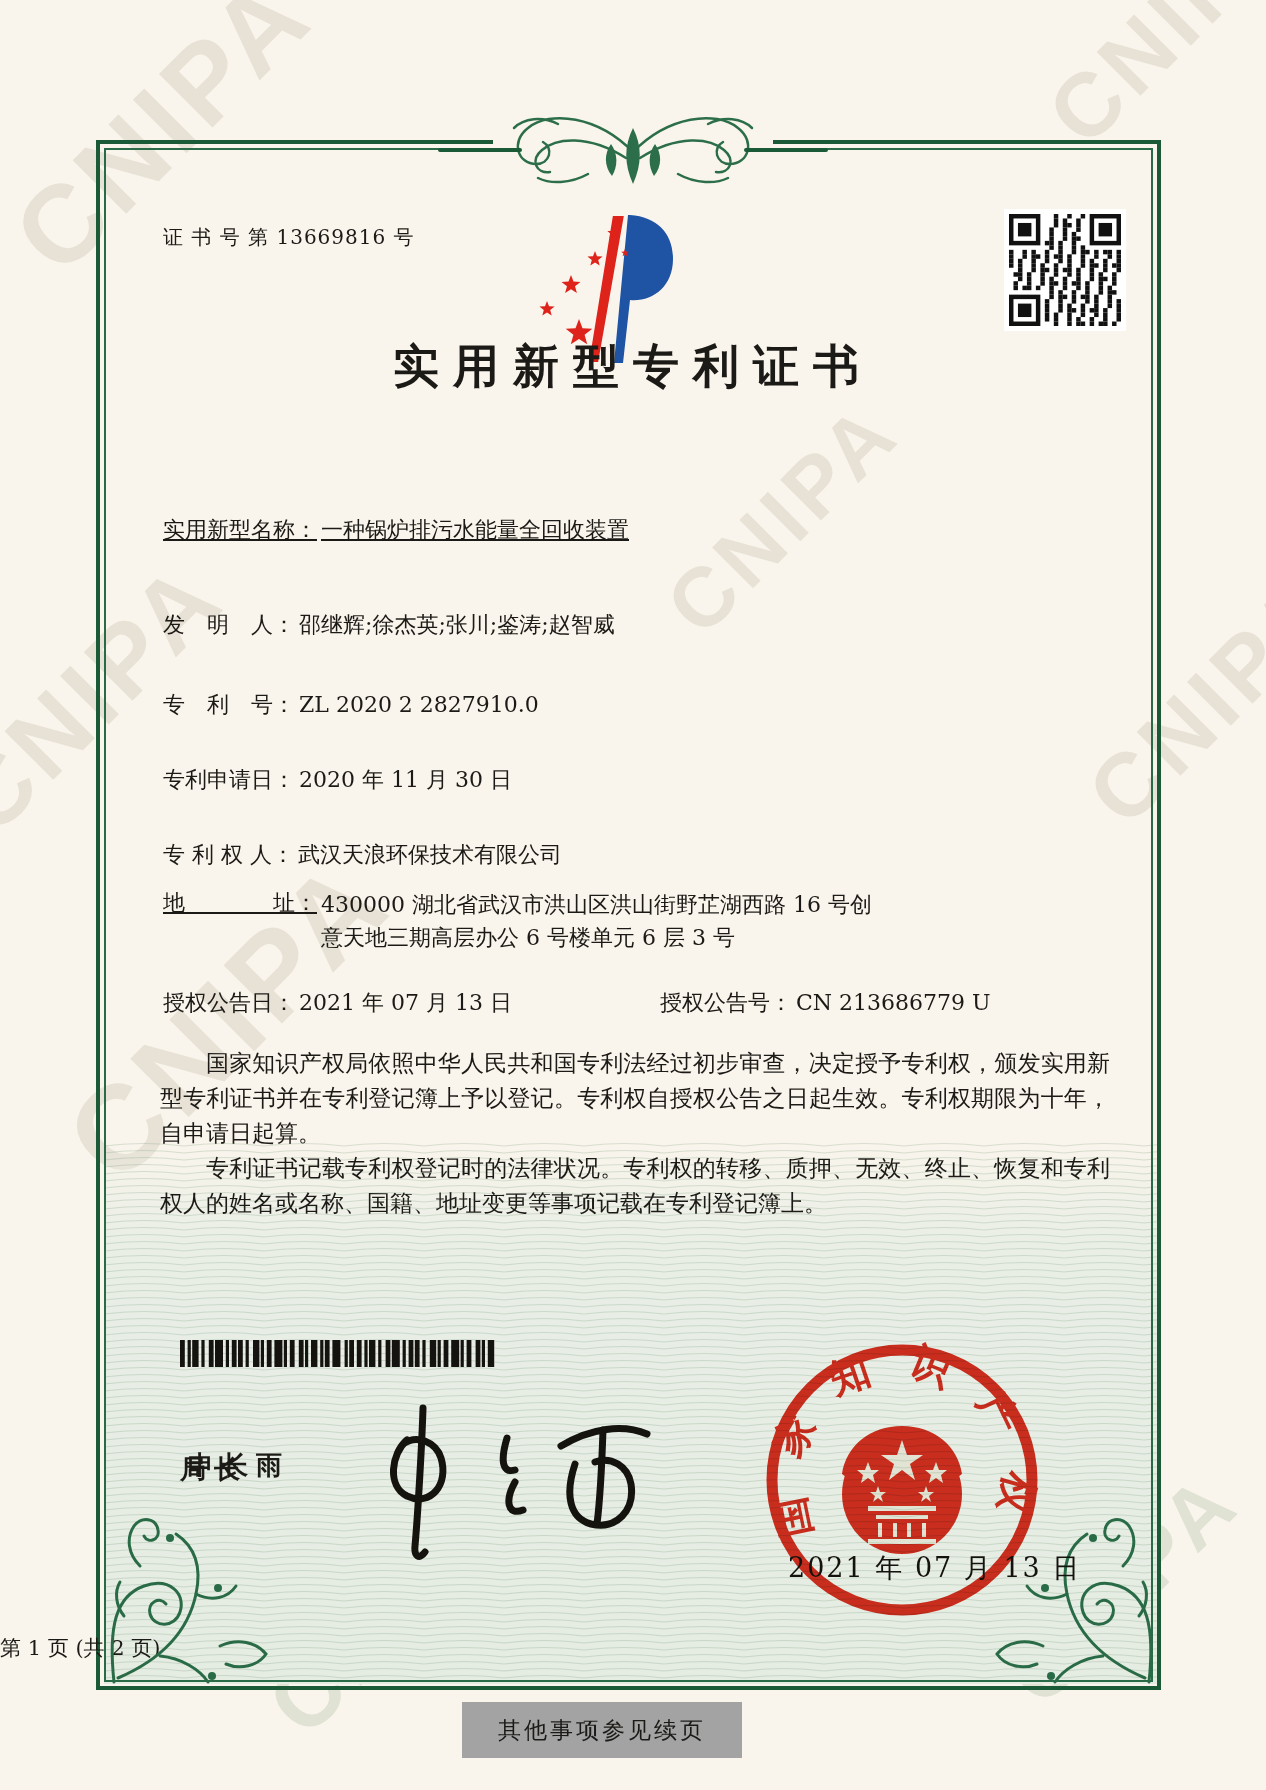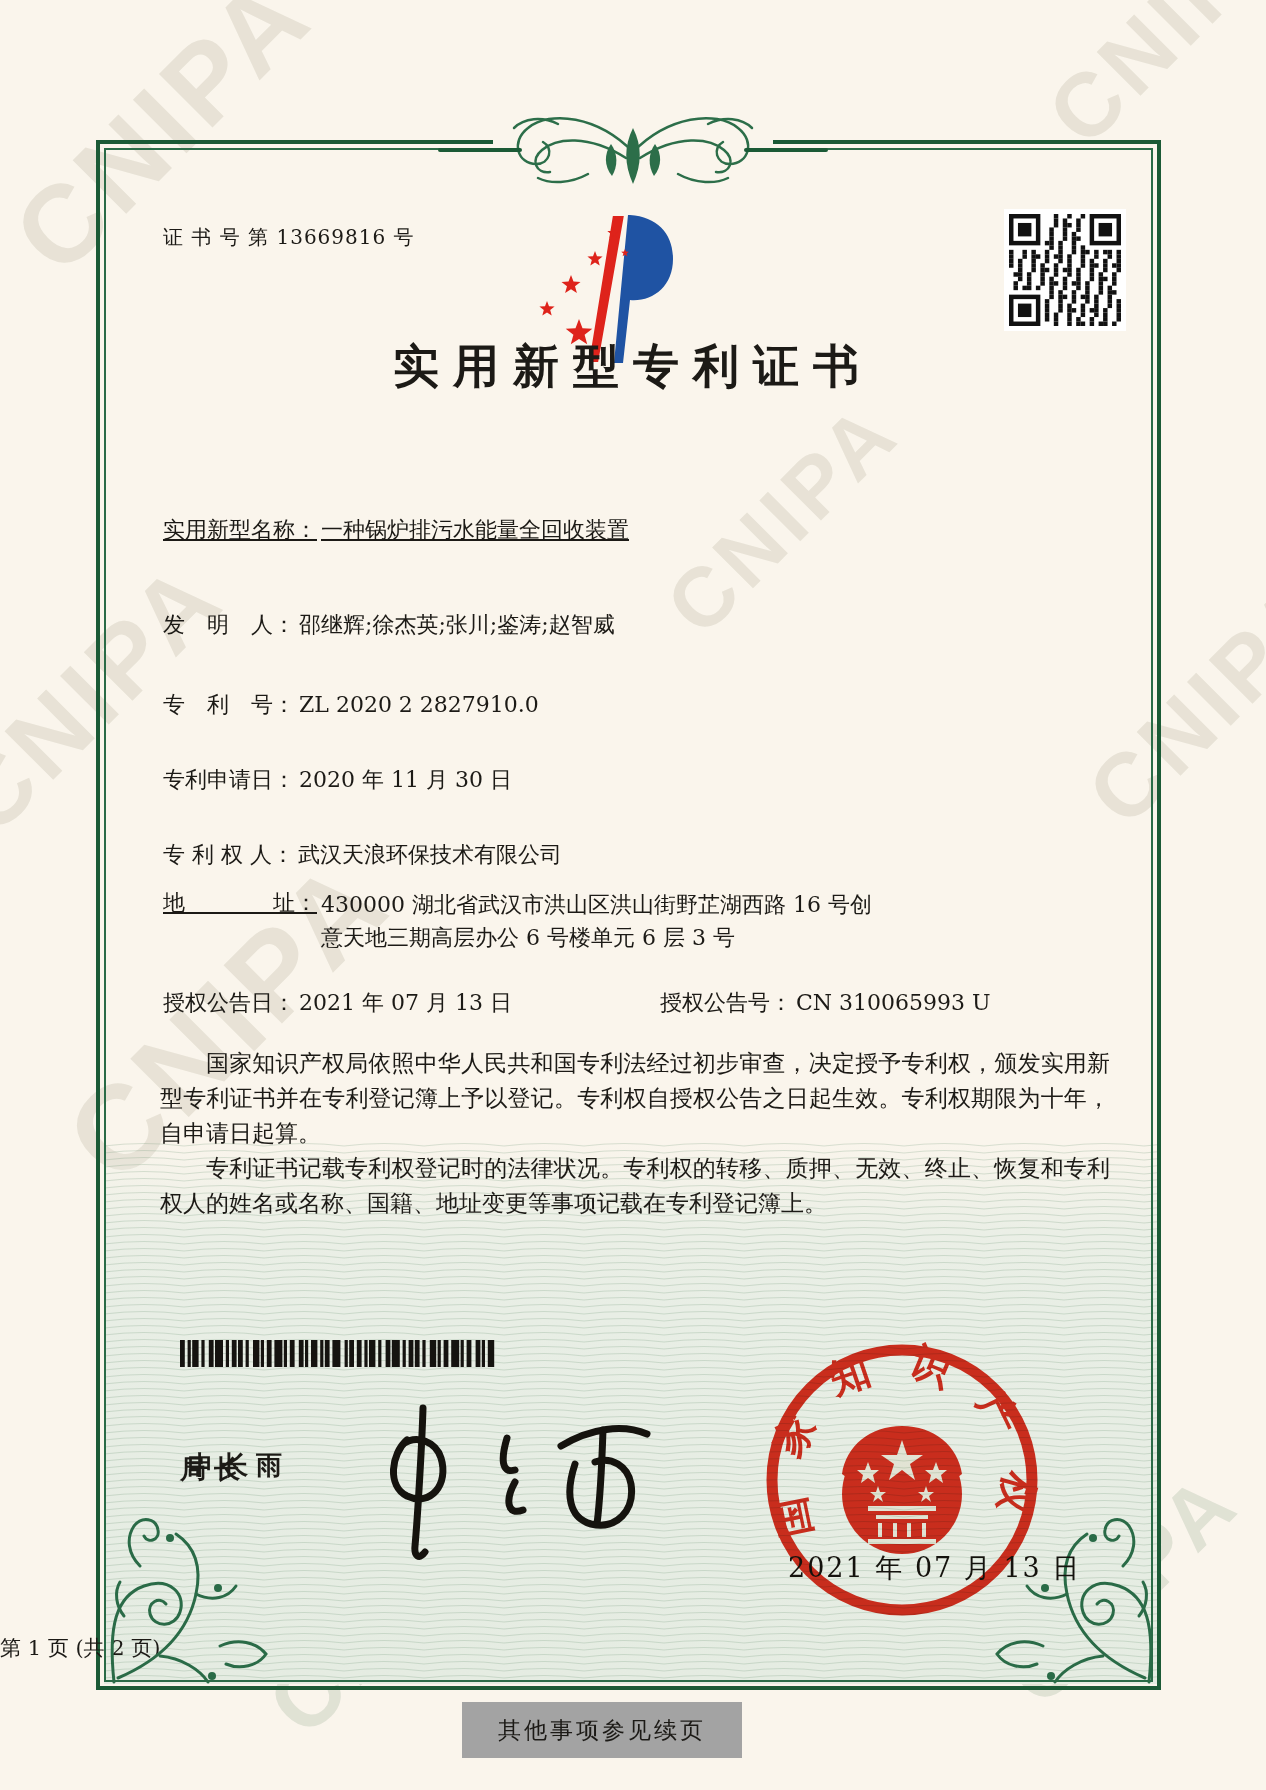--- a/index.html
+++ b/index.html
@@ -433,21 +433,21 @@
   </div>
   <div class="abs row" style="top:840px;">
     <span>专 利 权 人：</span><span class="val">武汉天浪环保技术有限公司</span>
   </div>
   <div class="abs row" style="top:888px;text-decoration:underline;">
     <span>地　　　　址：</span><span class="val wrap">430000 湖北省武汉市洪山区洪山街野芷湖西路 16 号创意天地三期高层办公 6 号楼单元 6 层 3 号</span>
   </div>
   <div class="abs row" style="top:988px;">
     <span>授权公告日：</span><span class="val">2021 年 07 月 13 日</span>
     <span style="position:absolute;left:497px;white-space:nowrap;">
-      <span>授权公告号：</span><span class="val">CN 310065993 U</span>
+      <span>授权公告号：</span><span class="val">CN 213686779 U</span>
     </span>
   </div>
 
   <div class="abs" id="paras">
     <p>国家知识产权局依照中华人民共和国专利法经过初步审查，决定授予专利权，颁发实用新型专利证书并在专利登记簿上予以登记。专利权自授权公告之日起生效。专利权期限为十年，自申请日起算。</p>
     <p>专利证书记载专利权登记时的法律状况。专利权的转移、质押、无效、终止、恢复和专利权人的姓名或名称、国籍、地址变更等事项记载在专利登记簿上。</p>
   </div>
 
   <div class="abs" id="barcode">
     <svg id="barcode-svg" width="324" height="27">

